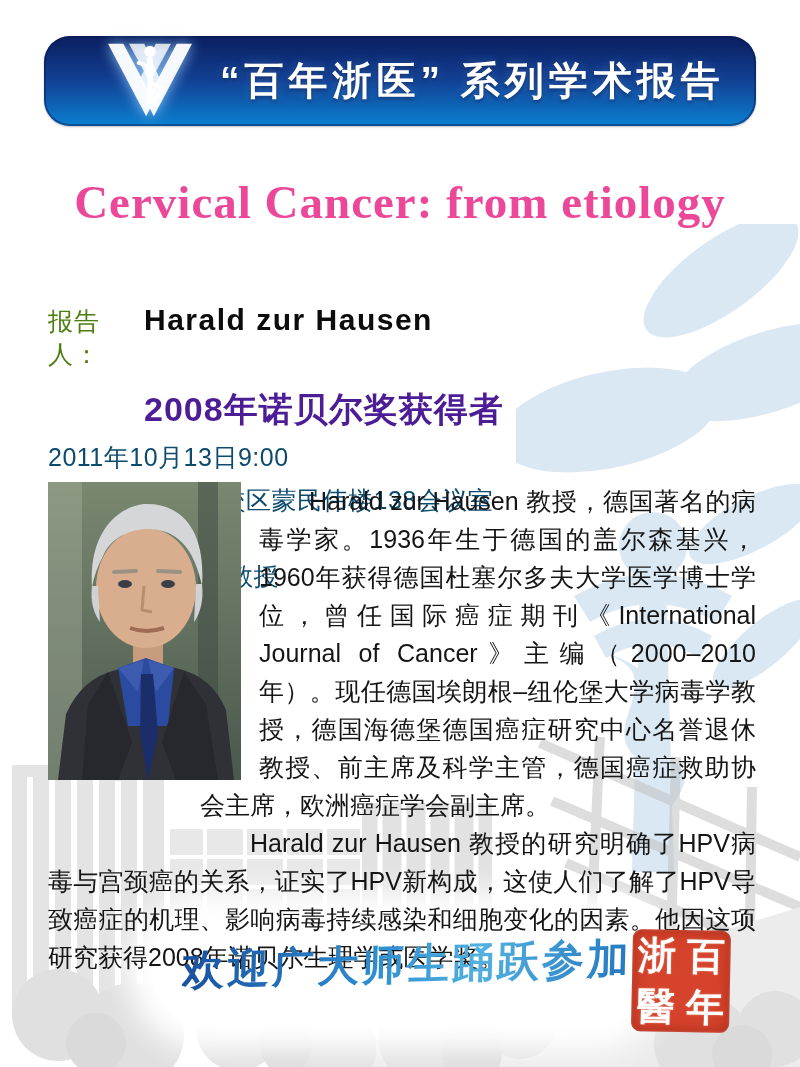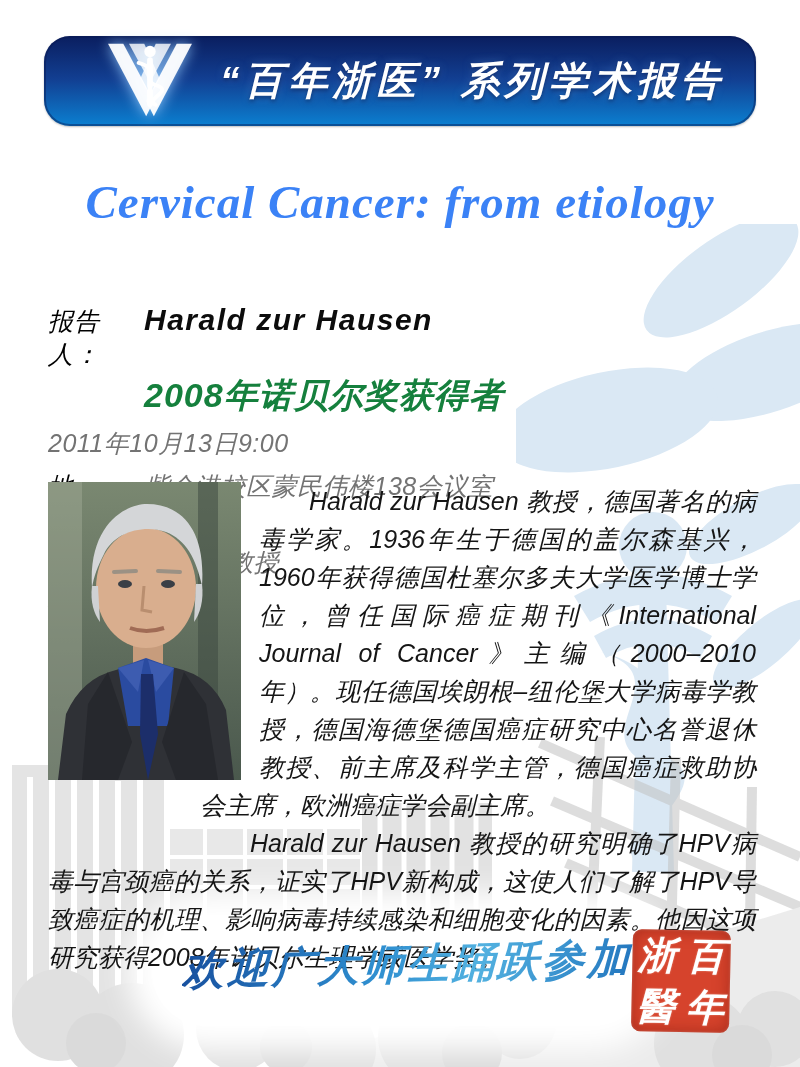--- a/index.html
+++ b/index.html
@@ -1,18 +1,18 @@
 <!DOCTYPE html>
 <html><head>
 <meta charset="utf-8">
 <style>
   html,body{margin:0;padding:0;background:#ffffff;}
   .poster{
     position:relative;width:800px;height:1067px;background:#ffffff;
-    overflow:hidden;font-family:"Liberation Sans",sans-serif;color:#161616;font-style:italic;
+    overflow:hidden;font-family:"Liberation Sans",sans-serif;color:#161616;
   }
 
   
   .bg-caduceus{position:absolute;left:516px;top:224px;width:284px;height:690px;z-index:0;}
   .bg-campus{position:absolute;left:0;bottom:0;width:800px;height:330px;z-index:0;opacity:.55;}
 
   
   .banner{
     position:absolute;left:44px;top:36px;width:712px;height:90px;z-index:3;
     border-radius:26px;box-sizing:border-box;
@@ -23,31 +23,31 @@
   .banner-logo{flex:none;width:96px;height:82px;filter:drop-shadow(0 0 7px rgba(150,205,255,.95));}
   .banner-title{
     color:#ffffff;font-size:39px;font-weight:bold;letter-spacing:5px;
     margin-left:22px;white-space:nowrap;
     text-shadow:0 2px 4px rgba(0,15,60,.55), 0 0 10px rgba(120,180,255,.35);
   }
 
   
   .main-title{
     position:absolute;top:168px;left:0;width:100%;z-index:2;text-align:center;
-    font-family:"Liberation Serif",serif;font-weight:bold;color:#3b82f6;
+    font-family:"Liberation Serif",serif;font-weight:bold;color:#ec4899;
     font-size:47px;line-height:1.45;letter-spacing:1px;
   }
 
   
   .info{position:absolute;left:48px;top:303px;z-index:2;}
   .info-row{display:flex;align-items:baseline;}
-  .info-label{flex:none;width:96px;font-size:25px;color:#000000;letter-spacing:1px;}
+  .info-label{flex:none;width:96px;font-size:25px;color:#4d7c0f;letter-spacing:1px;}
   .speaker-name{font-size:30px;font-weight:bold;color:#0c0c0c;letter-spacing:1.5px;}
-  .honor{margin:2px 0 8px 96px;font-size:34px;font-weight:bold;color:#15803d;letter-spacing:1px;}
-  .info-value{font-size:25px;color:#737373;letter-spacing:.5px;}
+  .honor{margin:16px 0 8px 96px;font-size:34px;font-weight:bold;color:#4c1d95;letter-spacing:1px;}
+  .info-value{font-size:25px;color:#0c4a6e;letter-spacing:.5px;}
   .info-row + .info-row{margin-top:10px;}
 
   
   .bio{
     position:absolute;left:48px;top:482px;width:708px;z-index:2;
     font-size:25px;line-height:38px;text-align:justify;color:#151515;
   }
   .photo{float:left;width:193px;height:298px;margin:0 18px 2px 0;}
   .wrap-spacer{float:left;clear:left;width:152px;height:72px;}
   .bio p{margin:0;text-indent:2em;}

